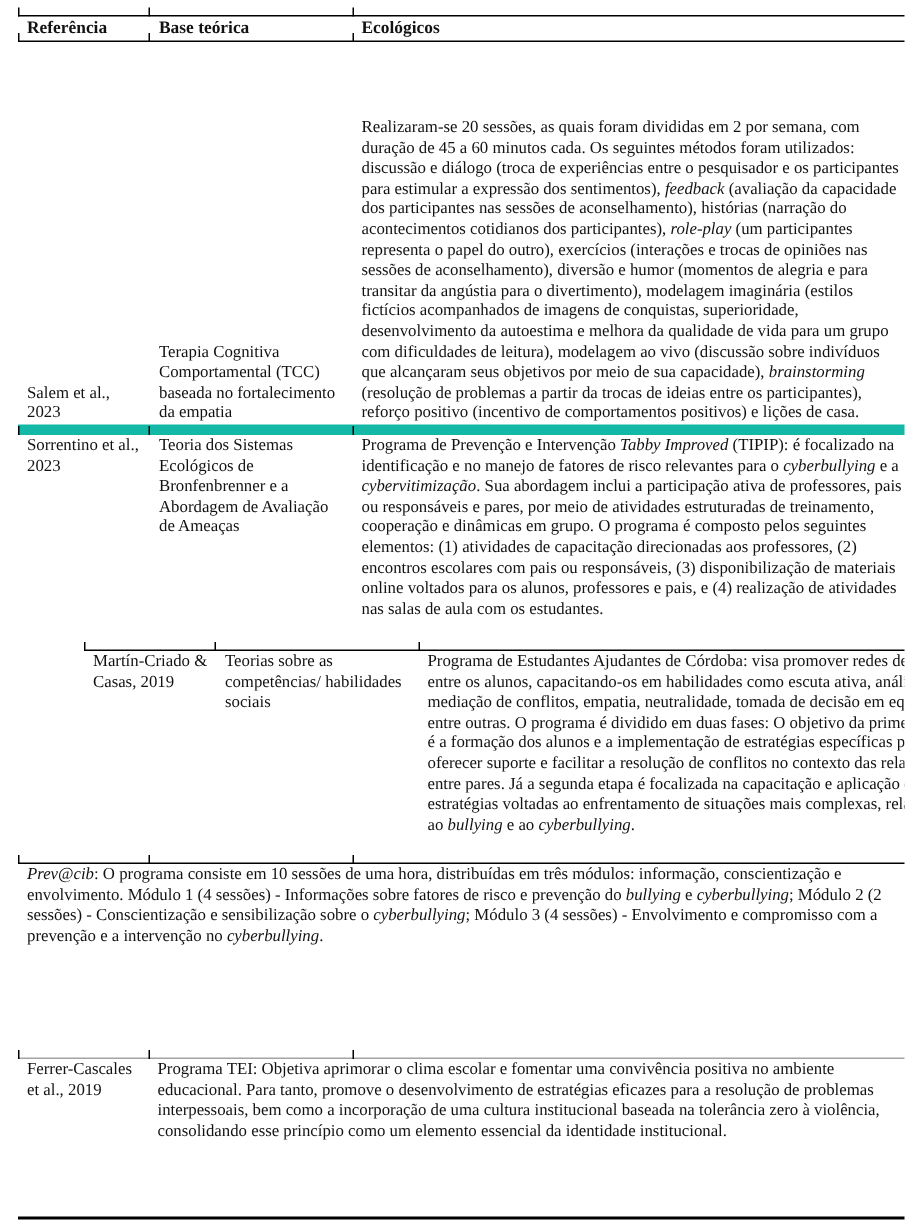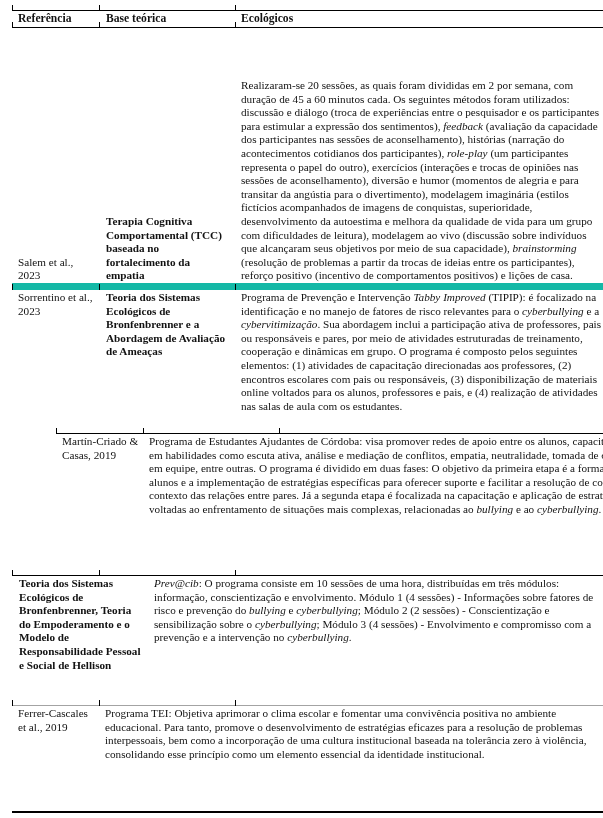--- a/index.html
+++ b/index.html
@@ -20,21 +20,21 @@
   .r1{min-height:255px;align-items:flex-end;}
   .r2{min-height:150px;border-top:7px solid #14b8a6;}
   .r3{min-height:142px;border-top:1px solid #000;margin-left:44px;}
   .r4{min-height:130px;border-top:1px solid #000;}
   .r5{min-height:106px;border-top:1px solid #a3a3a3;}
   .cell{
     font-size:11.2px;line-height:13.6px;
     padding:1px 4px 0 6px;overflow:hidden;
   }
   .c1{width:87px;flex:0 0 87px;}
-  .c2{width:136px;flex:0 0 136px;padding-left:7px;font-weight:bold;}
+  .c2{width:136px;flex:0 0 136px;padding-left:7px;}
   .c3{flex:1 1 auto;padding-left:6px;padding-right:5px;}
   .tick{position:absolute;top:-6px;width:1px;height:6px;background:#000;}
   .tk0{left:0;}
   .tk1{left:87px;}
   .tk2{left:223px;}
   .tk3{right:0;}
   i{font-style:italic;}
 </style>
 </head>
 <body>
@@ -71,29 +71,29 @@
       <div class="cell c2">Teoria dos Sistemas Ecológicos de Bronfenbrenner e a Abordagem de Avaliação de Ameaças</div>
       <div class="cell c3">Programa de Prevenção e Intervenção <i>Tabby Improved</i> (TIPIP): é focalizado na identificação e no manejo de fatores de risco relevantes para o <i>cyberbullying</i> e a <i>cybervitimização</i>. Sua abordagem inclui a participação ativa de professores, pais ou responsáveis e pares, por meio de atividades estruturadas de treinamento, cooperação e dinâmicas em grupo. O programa é composto pelos seguintes elementos: (1) atividades de capacitação direcionadas aos professores, (2) encontros escolares com pais ou responsáveis, (3) disponibilização de materiais online voltados para os alunos, professores e pais, e (4) realização de atividades nas salas de aula com os estudantes.</div>
     </div>
 
     <div class="row r3">
       <span class="tick tk0"></span>
       <span class="tick tk1"></span>
       <span class="tick tk2"></span>
       <span class="tick tk3"></span>
       <div class="cell c1">Martín-Criado &amp; Casas, 2019</div>
+      <div class="cell c2">Teorias sobre as competências/ habilidades sociais</div>
       <div class="cell c3">Programa de Estudantes Ajudantes de Córdoba: visa promover redes de apoio entre os alunos, capacitando-os em habilidades como escuta ativa, análise e mediação de conflitos, empatia, neutralidade, tomada de decisão em equipe, entre outras. O programa é dividido em duas fases: O objetivo da primeira etapa é a formação dos alunos e a implementação de estratégias específicas para oferecer suporte e facilitar a resolução de conflitos no contexto das relações entre pares. Já a segunda etapa é focalizada na capacitação e aplicação de estratégias voltadas ao enfrentamento de situações mais complexas, relacionadas ao <i>bullying</i> e ao <i>cyberbullying</i>.</div>
     </div>
 
     <div class="row r4">
       <span class="tick tk0"></span>
       <span class="tick tk1"></span>
       <span class="tick tk2"></span>
       <span class="tick tk3"></span>
-      <div class="cell c2">Teoria dos Sistemas Ecológicos de Bronfenbrenner, Teoria do Empoderamento e o Modelo de Responsabilidade Pessoal e Social de Hellison</div>
       <div class="cell c3"><i>Prev@cib</i>: O programa consiste em 10 sessões de uma hora, distribuídas em três módulos: informação, conscientização e envolvimento. Módulo 1 (4 sessões) - Informações sobre fatores de risco e prevenção do <i>bullying</i> e <i>cyberbullying</i>; Módulo 2 (2 sessões) - Conscientização e sensibilização sobre o <i>cyberbullying</i>; Módulo 3 (4 sessões) - Envolvimento e compromisso com a prevenção e a intervenção no <i>cyberbullying</i>.</div>
     </div>
 
     <div class="row r5">
       <span class="tick tk0"></span>
       <span class="tick tk1"></span>
       <span class="tick tk2"></span>
       <span class="tick tk3"></span>
       <div class="cell c1">Ferrer-Cascales et al., 2019</div>
       <div class="cell c3">Programa TEI: Objetiva aprimorar o clima escolar e fomentar uma convivência positiva no ambiente educacional. Para tanto, promove o desenvolvimento de estratégias eficazes para a resolução de problemas interpessoais, bem como a incorporação de uma cultura institucional baseada na tolerância zero à violência, consolidando esse princípio como um elemento essencial da identidade institucional.</div>

